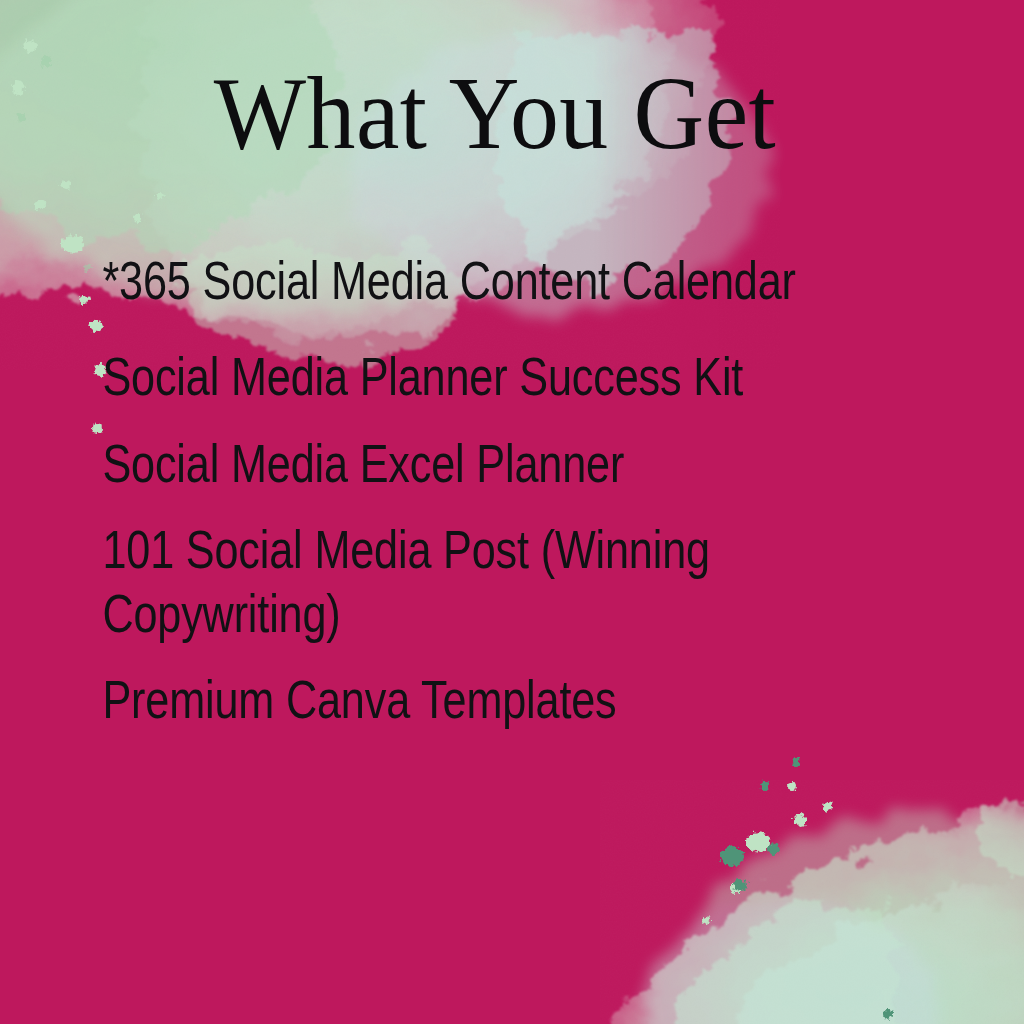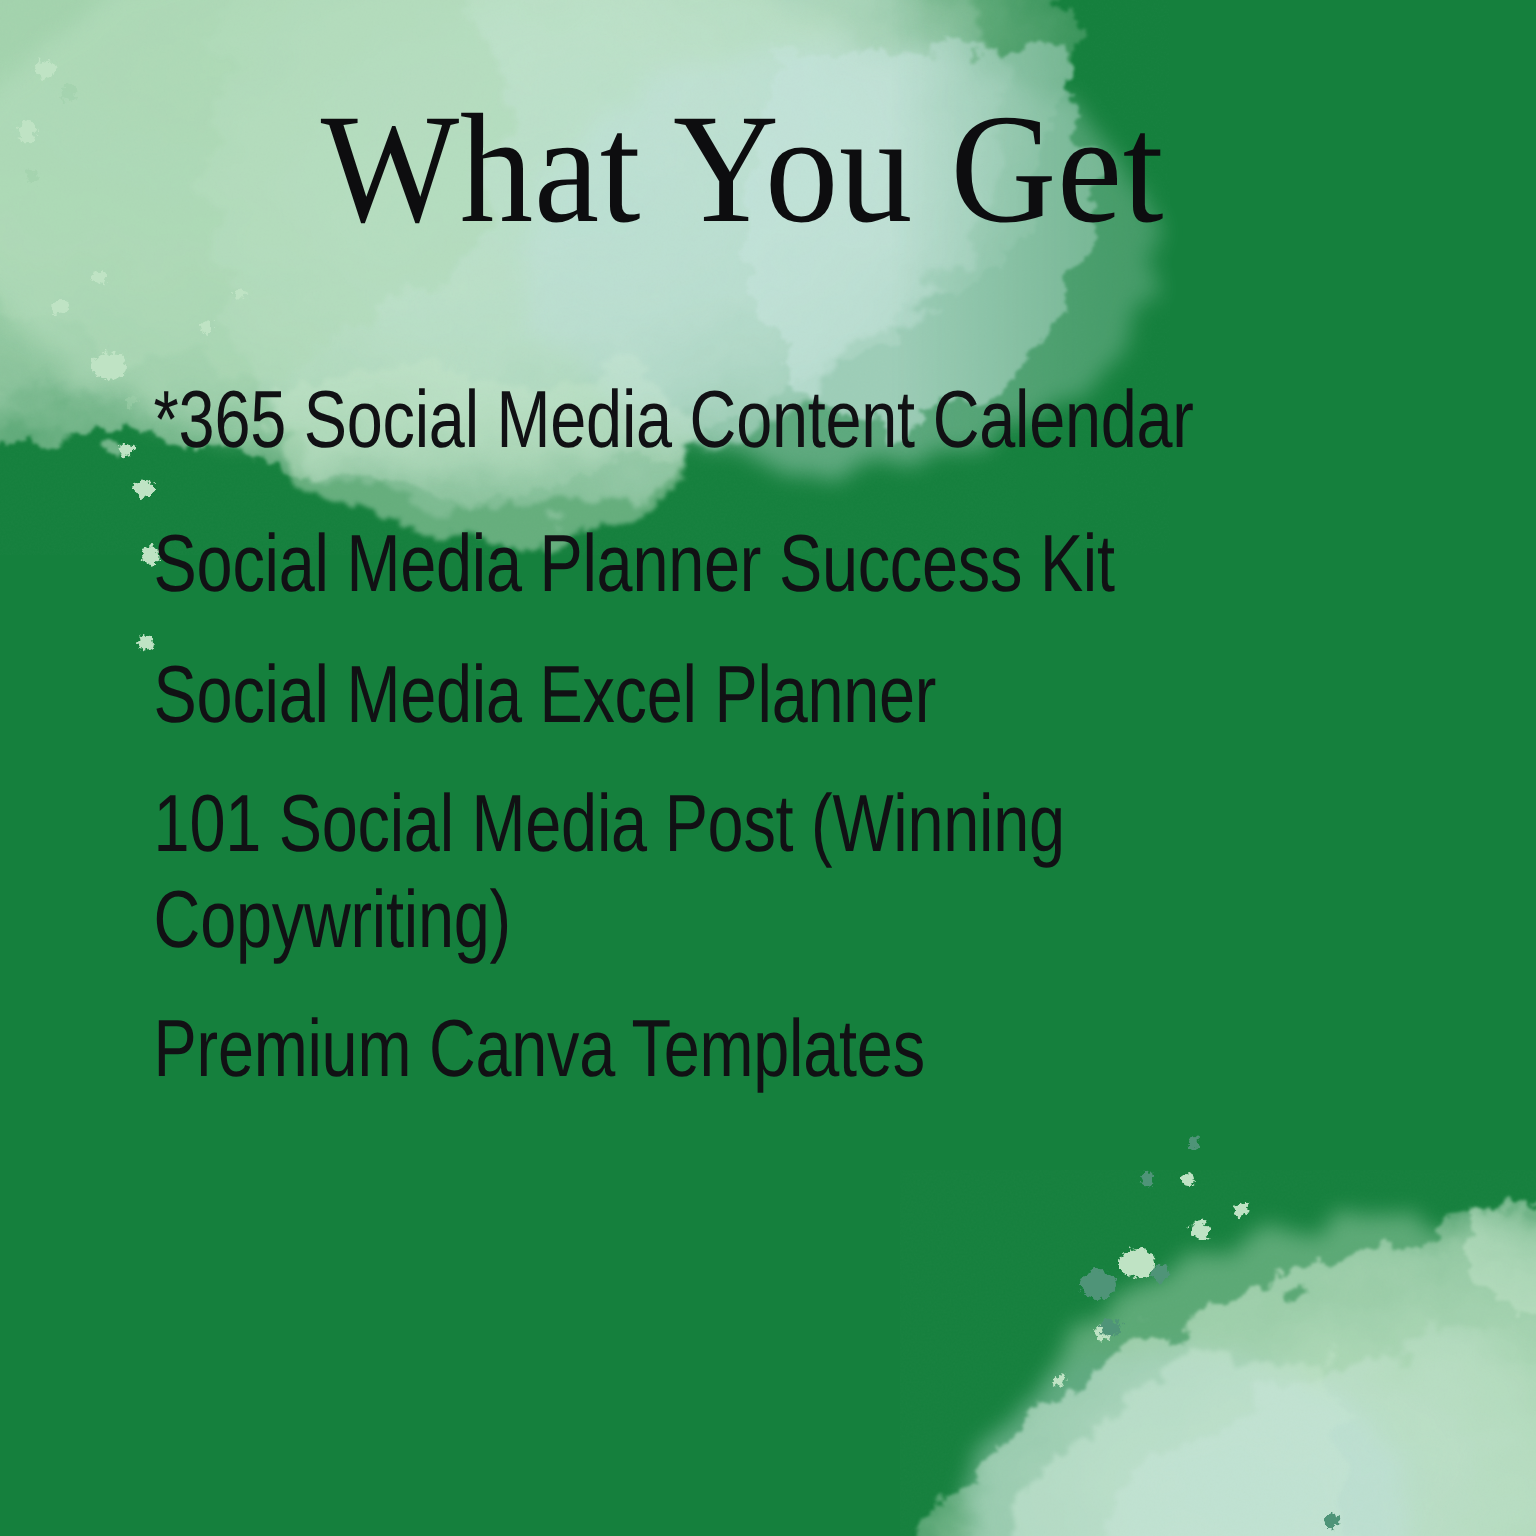--- a/index.html
+++ b/index.html
@@ -4,21 +4,21 @@
 <style>
   html, body {
     margin: 0;
     padding: 0;
     background: #ffffff;
   }
   #canvas {
     position: relative;
     width: 1024px;
     height: 1024px;
-    background: #15803d;
+    background: #be185d;
     overflow: hidden;
     font-family: "Liberation Serif", "DejaVu Serif", serif;
   }
 
   
   .wc-layer {
     position: absolute;
     inset: 0;
     width: 1024px;
     height: 1024px;

